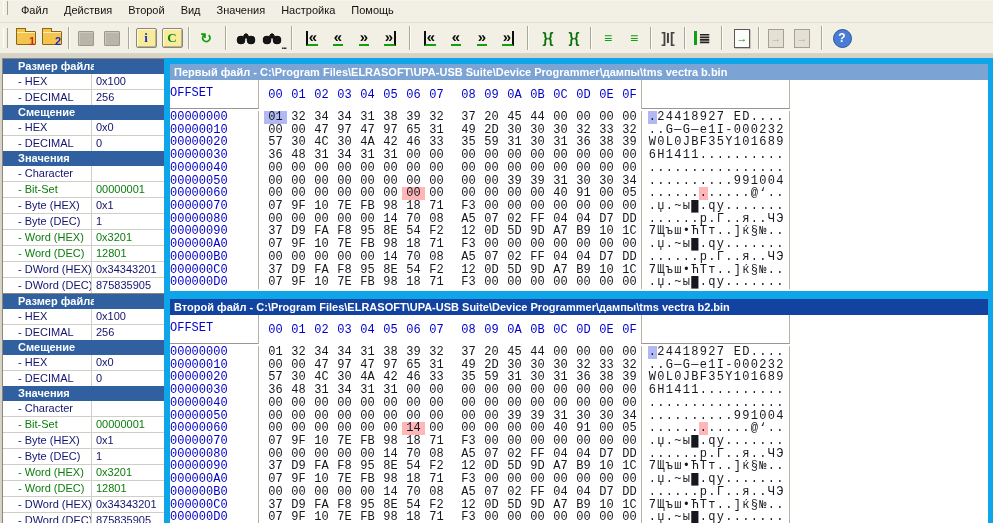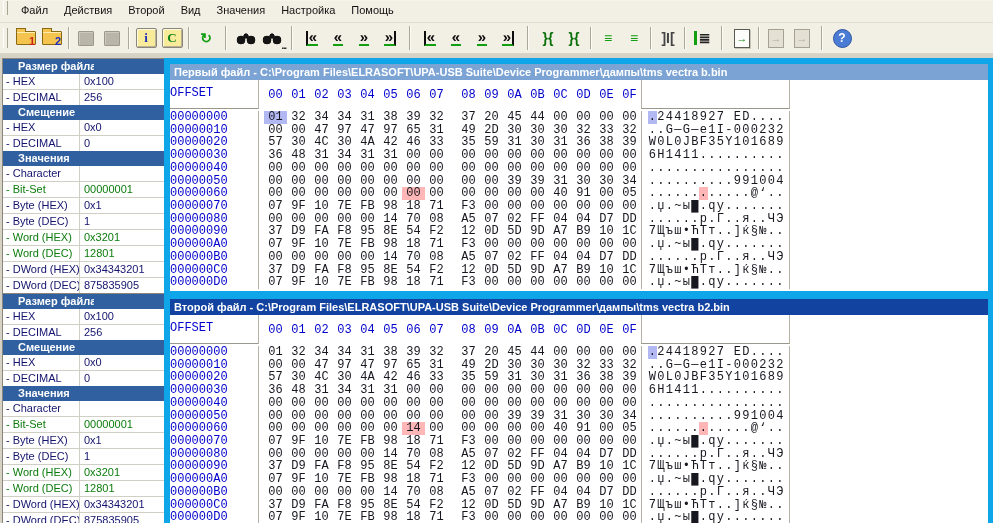--- a/index.html
+++ b/index.html
@@ -31,21 +31,21 @@
   .icon-help{width:17px;height:17px;border-radius:50%;background:#4a7cd6;border:1px solid #2a55a0;color:#fff;font-weight:bold;font-size:12px;display:flex;align-items:center;justify-content:center}
   .list-bar{border-left:3px solid #12a012;padding-left:2px}
 
   
   .infopanel{position:absolute;left:2px;width:166px;height:228px}
   .info-rows{border:1px solid #8a877a;background:#fff}
   .i-head{height:15px;line-height:15px;background:#30609f;color:#fff;font-weight:bold;white-space:nowrap;overflow:hidden}
   .i-head span{display:inline-block;width:76px;padding-left:15px;overflow:hidden;white-space:nowrap}
   .i-row{display:flex;height:15px;line-height:14px;background:#fff;border-top:1px solid #cfcfc6}
   .i-row:first-child,.i-head + .i-row{border-top:none}
-  .i-label{width:73px;flex:none;border-right:1px solid #cfcfc6;padding-left:3px;color:#13136e;overflow:hidden;white-space:nowrap}
+  .i-label{width:73px;flex:none;border-right:1px solid #cfcfc6;padding-left:15px;color:#13136e;overflow:hidden;white-space:nowrap}
   .i-val{flex:1;padding-left:4px;color:#13136e;overflow:hidden;white-space:nowrap}
   .i-row.green .i-label,.i-row.green .i-val{color:#0b7c0b}
 
   
   .hexpanel{position:absolute;left:164px;width:818px;height:227px;border:6px solid #0ea5e9;background:#fef9c3}
   .hex-title{height:16px;line-height:16px;padding-left:4px;color:#fff;font-weight:bold;font-size:11px;white-space:nowrap;overflow:hidden}
   .t1{background:#7ba3d4}
   .t2{background:#1243a0}
   .hex-body{position:absolute;left:0;right:0;top:16px;bottom:0;background:#fff;overflow:hidden;font-family:"Liberation Mono","DejaVu Sans Mono",monospace;font-size:12px;color:#17171f}
   .hx-head{display:flex;height:29px}

